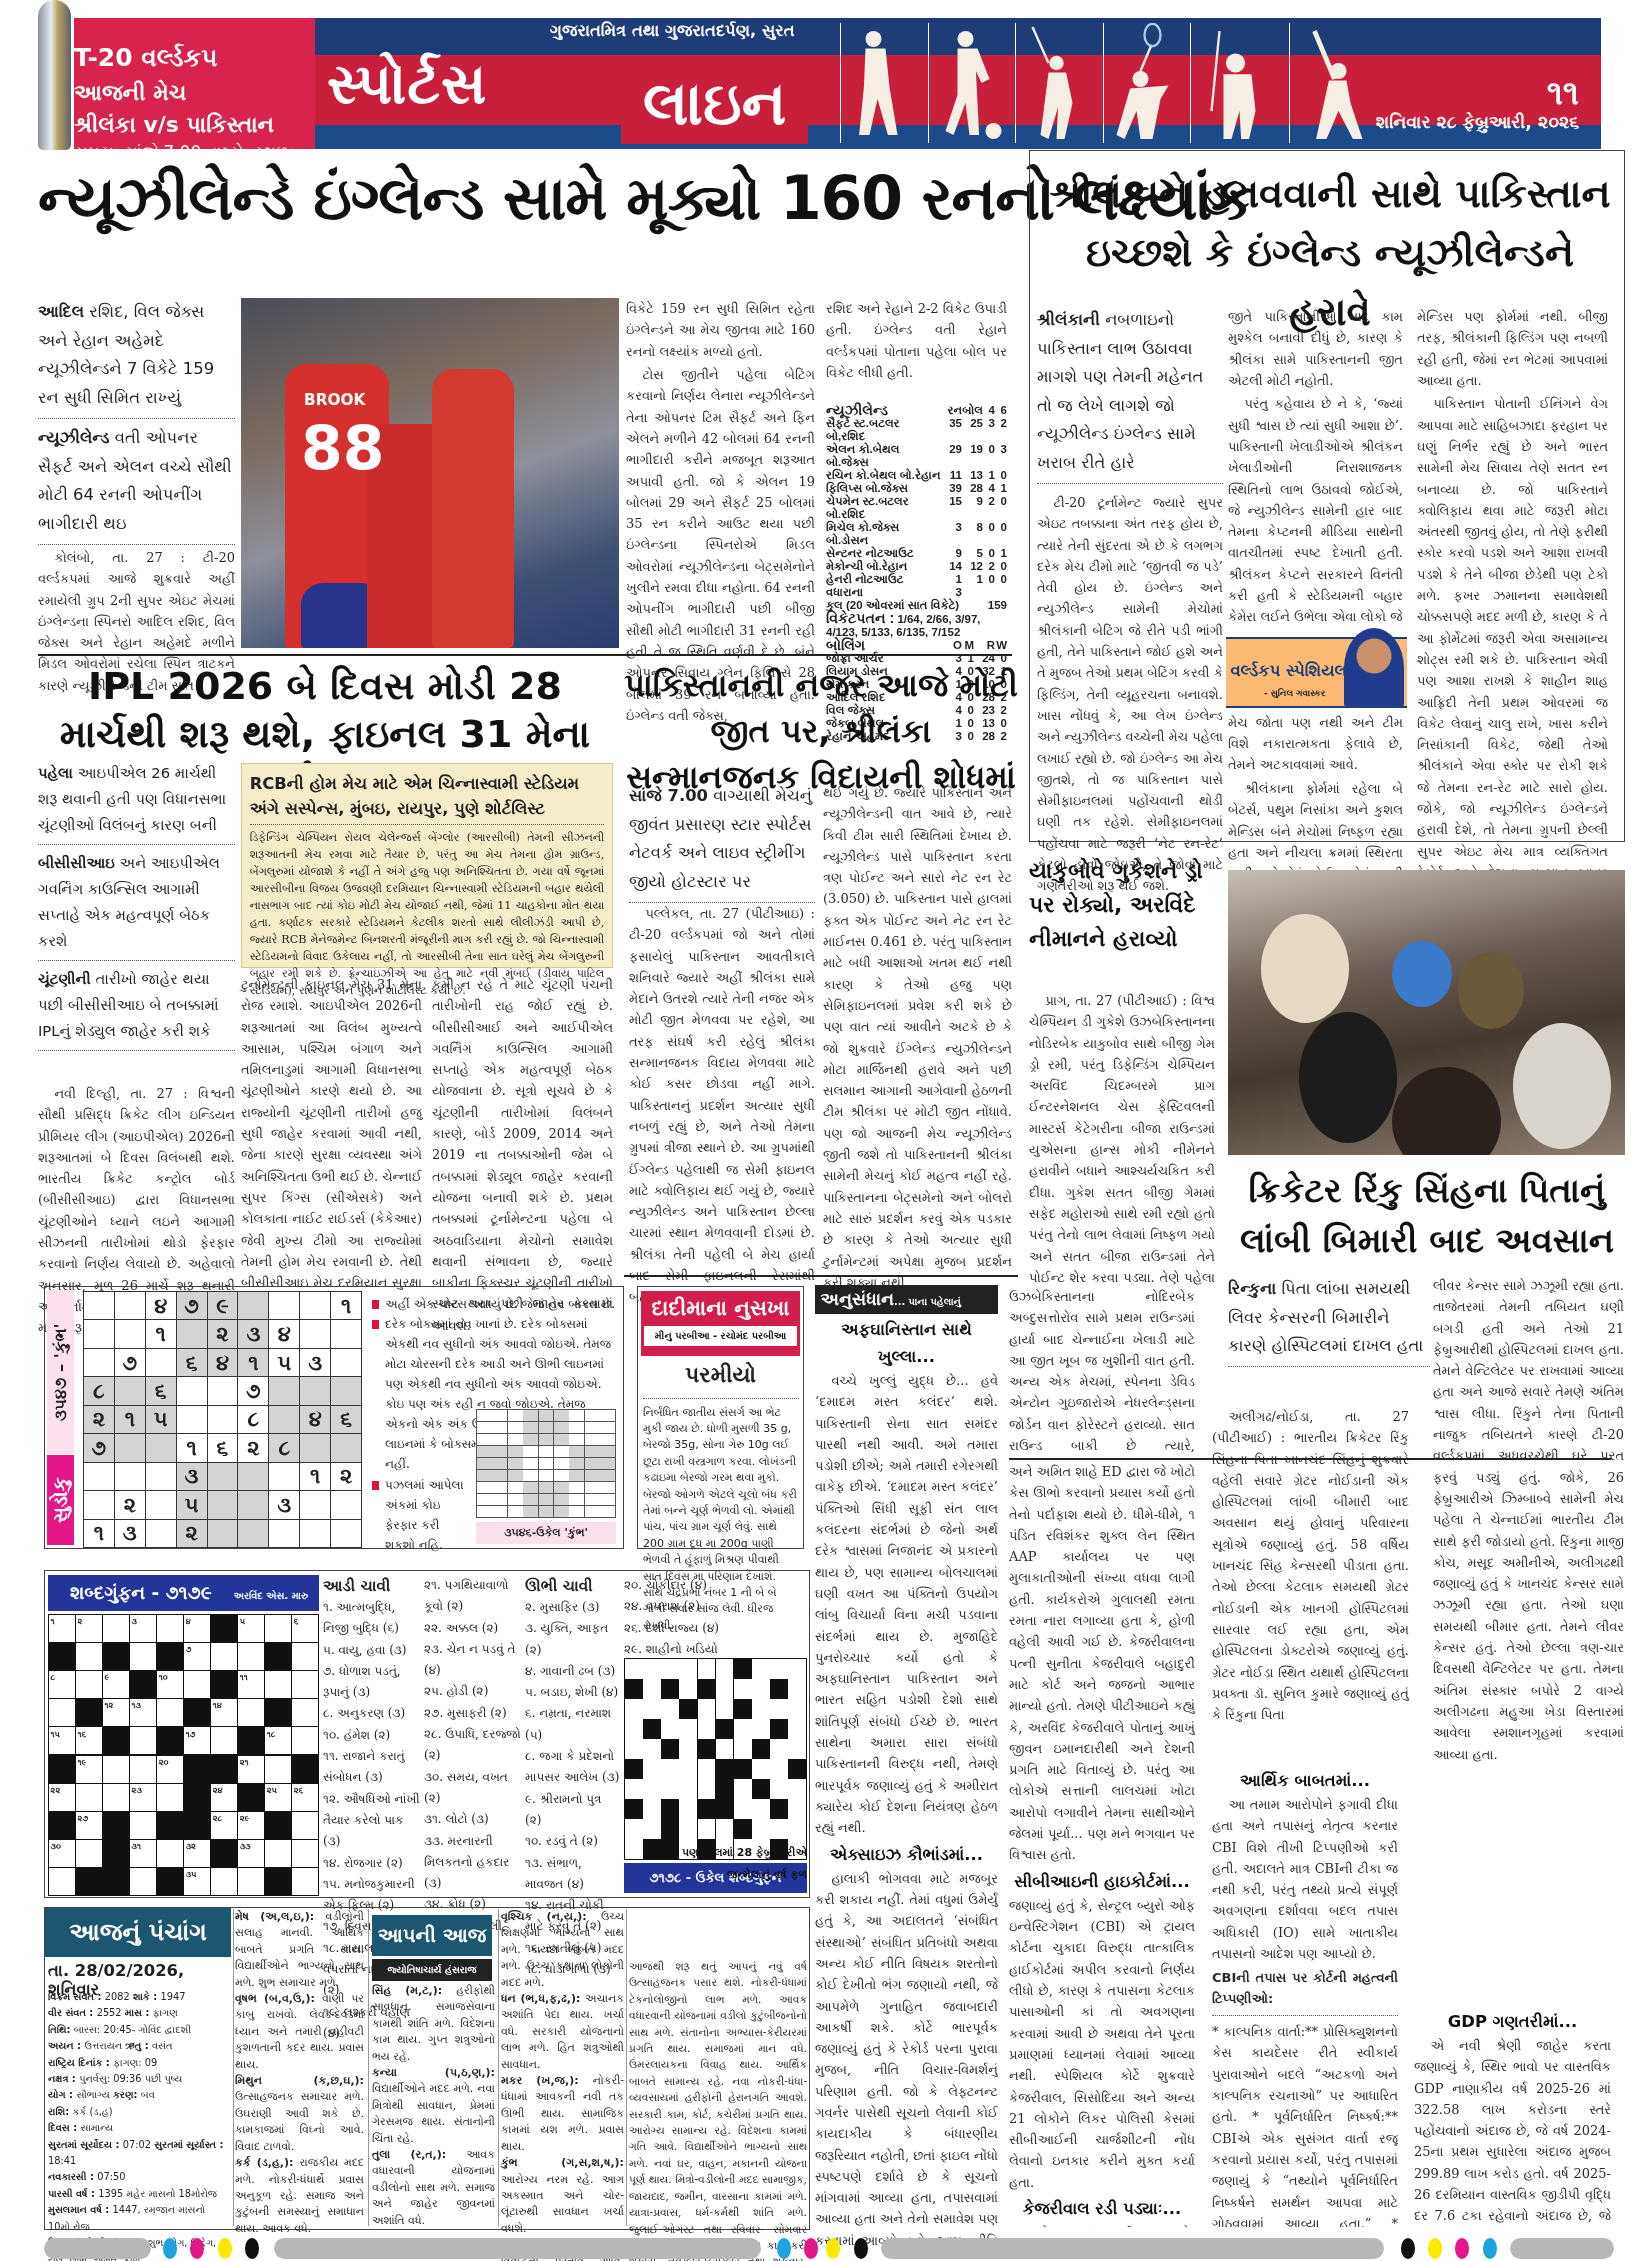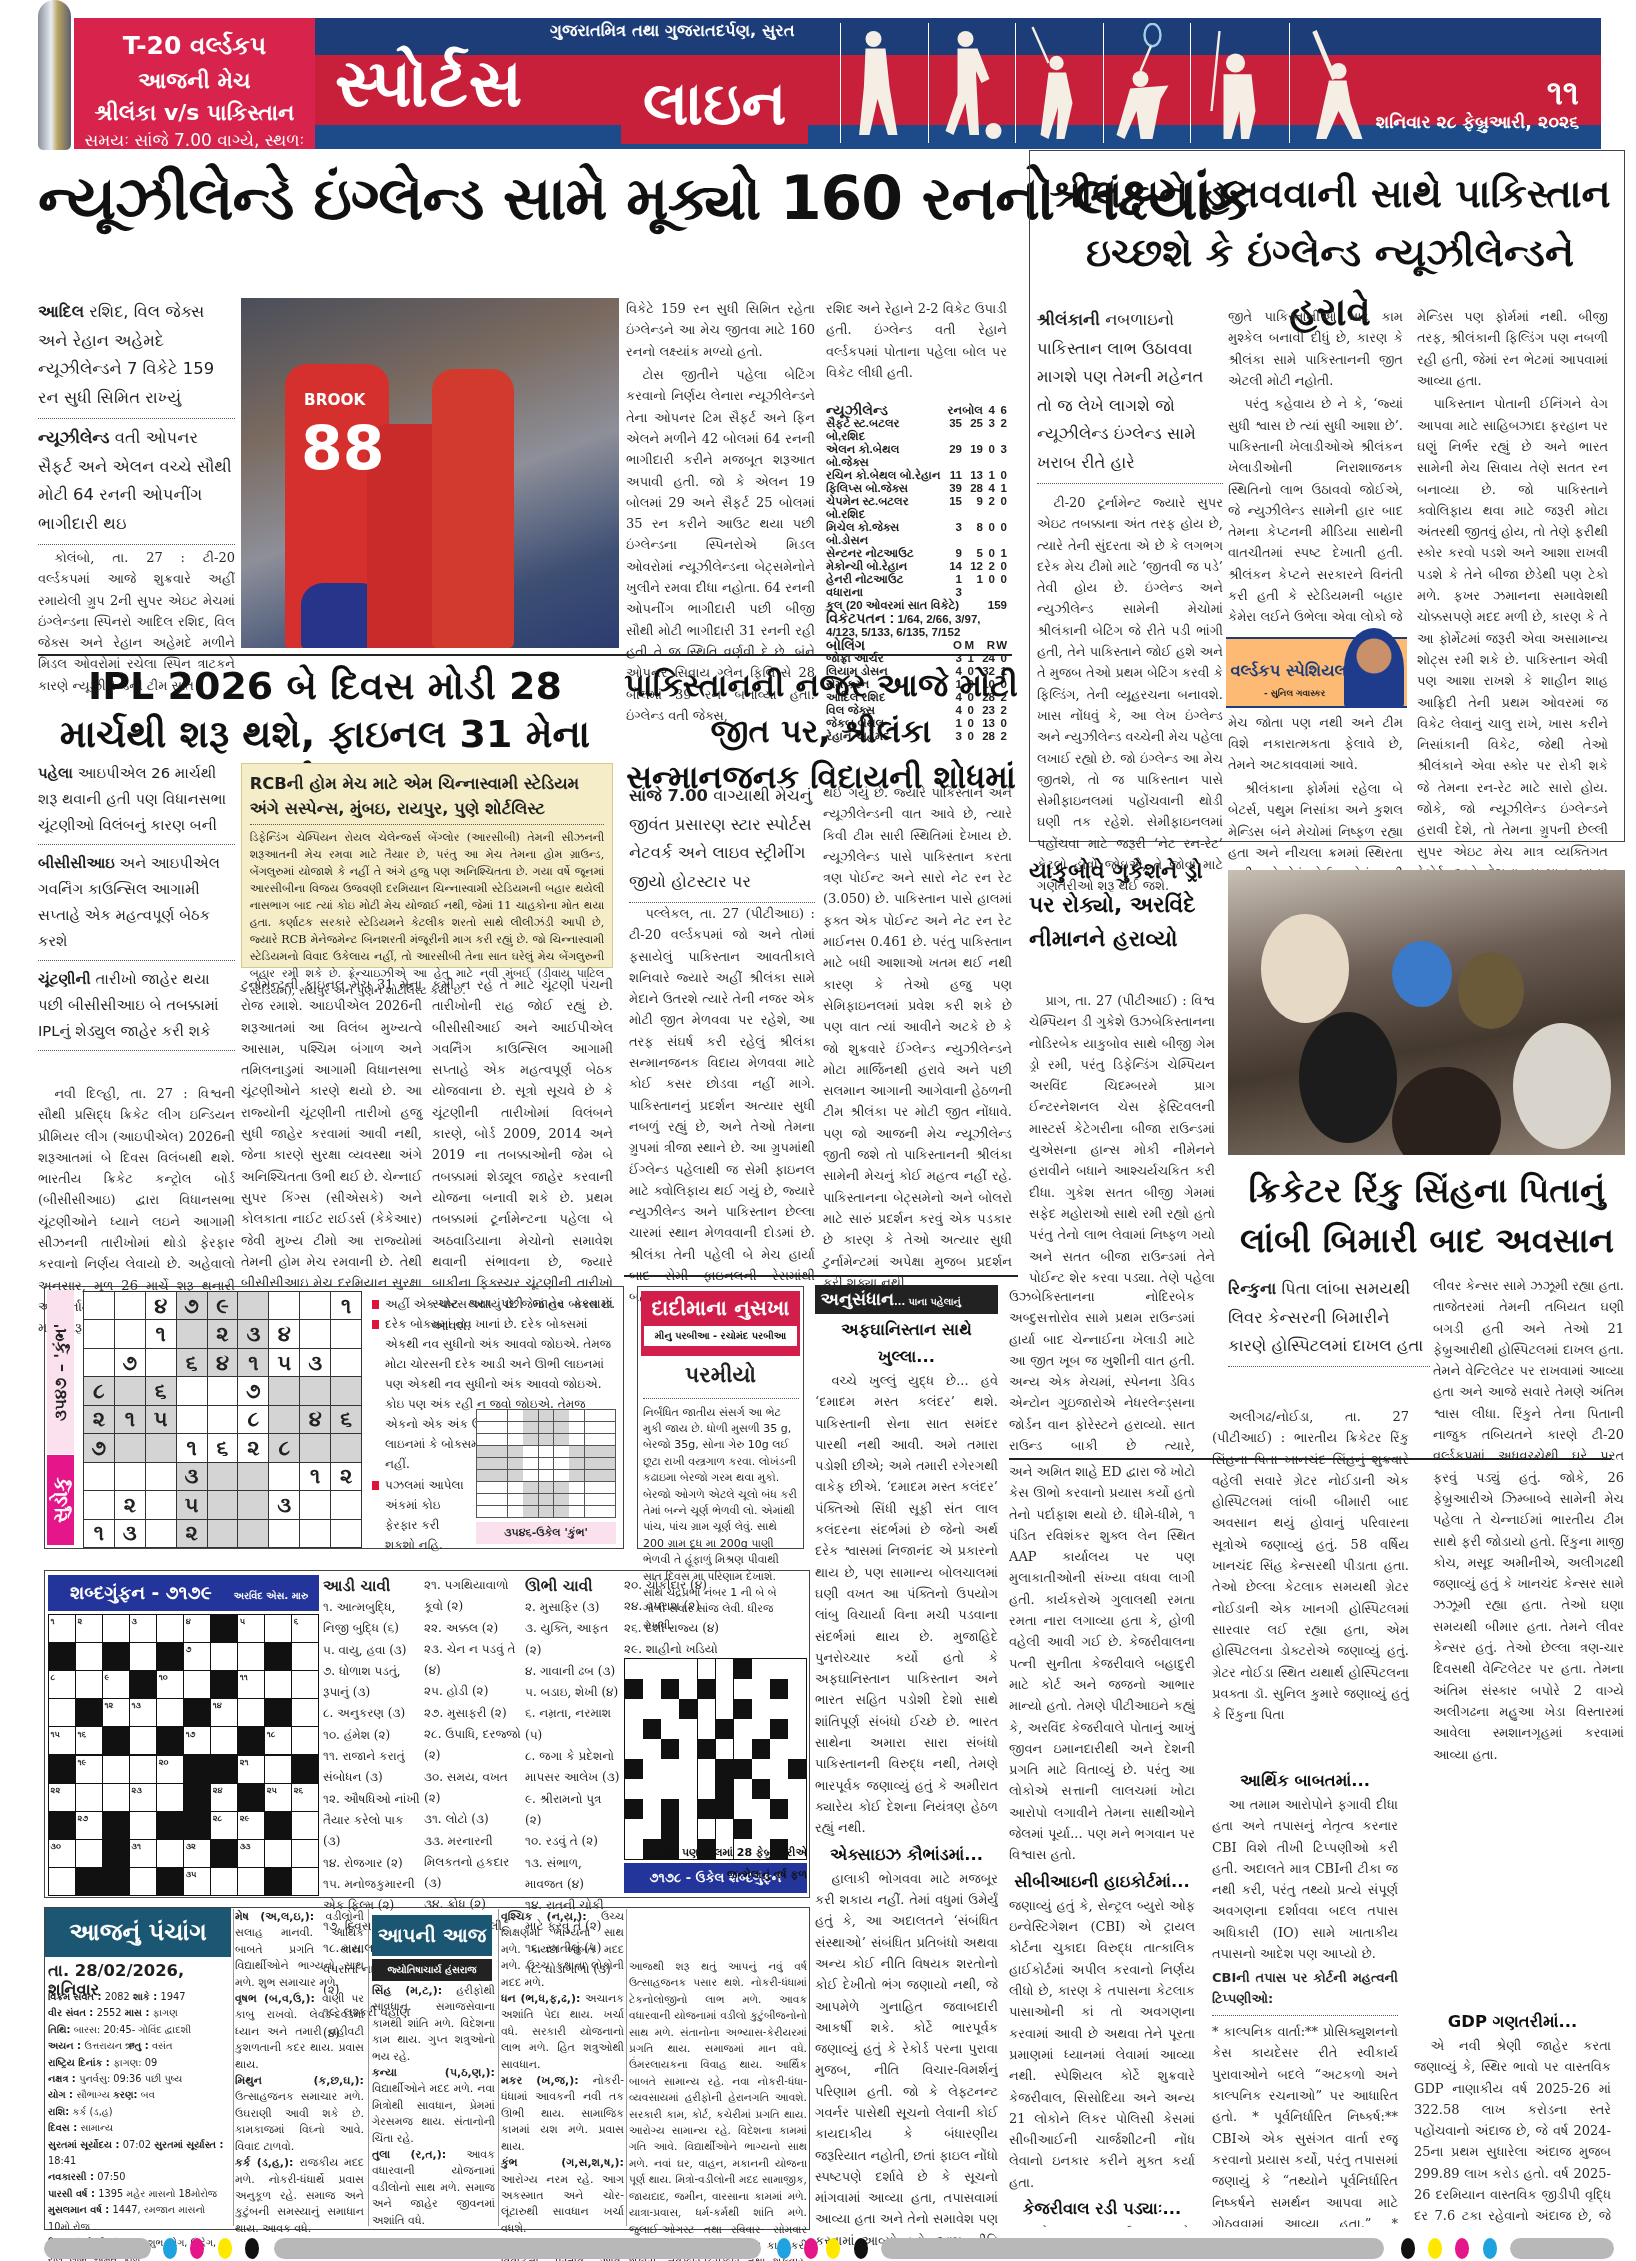--- a/index.html
+++ b/index.html
@@ -6,28 +6,28 @@
 body{width:1637px;height:2261px;background:#fff;font-family:"DejaVu Sans",sans-serif;color:#222;position:relative;overflow:hidden}
 .abs{position:absolute}
 .txt{font-family:"DejaVu Serif",serif;font-size:13px;line-height:21.3px;text-align:justify;color:#2a2a2a}
 .txt p{text-indent:16.4px;margin-bottom:2.2px}
 .hl{font-family:"DejaVu Sans",sans-serif;font-weight:bold;color:#111;line-height:1.15}
 .lead{font-family:"DejaVu Sans",sans-serif;font-size:16.4px;line-height:28.5px;color:#222}
 .lead b{font-weight:bold}
 .dots{border-bottom:1.6px dotted #555;margin:5.5px 0}
 .rule{position:absolute;background:#222;height:2.2px}
 #trophy{left:38px;top:0;width:33px;height:150px;background:linear-gradient(90deg,#8a8f9c,#e8ecf2 40%,#b9a35e 60%,#5c6070);border-radius:16.4px 16.4px 5.5px 5.5px}
-#today-box{left:74px;top:17.5px;width:241px;height:131px;background:#d8244c;color:#fff;text-align:center;padding-top:10px}
+#today-box{left:74px;top:17.5px;width:241px;height:131px;background:#d8244c;color:#fff;text-align:left;padding-top:22px}
 #today-box .t1{font-size:25px;font-weight:bold;line-height:36px}
 #today-box .t2{font-size:22px;font-weight:bold;line-height:33px}
 #today-box .t3{font-size:22px;font-weight:bold;line-height:32px}
 #today-box .t4{font-size:17px;font-weight:normal;line-height:22px}
 #brand{left:315px;top:17.5px;width:1286px;height:131px;background:linear-gradient(180deg,#1d3d78 0,#1d3d78 28%,#c8203a 28%,#c8203a 82%,#1d4b8a 82%)}
 #brand .pub{position:absolute;left:235px;top:3.3px;font-size:16.4px;color:#fff;font-weight:bold}
-#brand .sports{position:absolute;left:20px;top:11px;font-size:66px;font-weight:bold;color:#fff;line-height:109px;letter-spacing:1.1px}
+#brand .sports{position:absolute;left:12px;top:11px;font-size:56px;font-weight:bold;color:#fff;line-height:109px;letter-spacing:1.1px}
 #brand .line{position:absolute;left:268px;top:44px;background:#c8203a;color:#fff;font-size:60px;font-weight:bold;padding:0 22px;line-height:82px}
 #brand .fig{position:absolute;top:5.5px;width:82px;height:120px;border-left:1.6px solid #fff}
 #brand .fig svg{width:100%;height:100%}
 #brand .page{position:absolute;right:22px;top:55px;color:#fff;font-size:33px;font-weight:bold}
 #brand .date{position:absolute;right:22px;top:94px;color:#fff;font-size:17.5px;font-weight:bold}
 
 #h1{left:38px;top:164px;font-size:60px;letter-spacing:-1.1px}
 #nz-lead{left:38px;top:298px;width:197px}
 #nz-photo{left:241px;top:298px;width:378px;height:350px;background:linear-gradient(160deg,#4a4e5a,#7a6a60 30%,#8d8f99 55%,#3e4f74 80%,#2c3c70);overflow:hidden}
 #nz-photo .p{position:absolute;border-radius:22px 22px 5.5px 5.5px}

